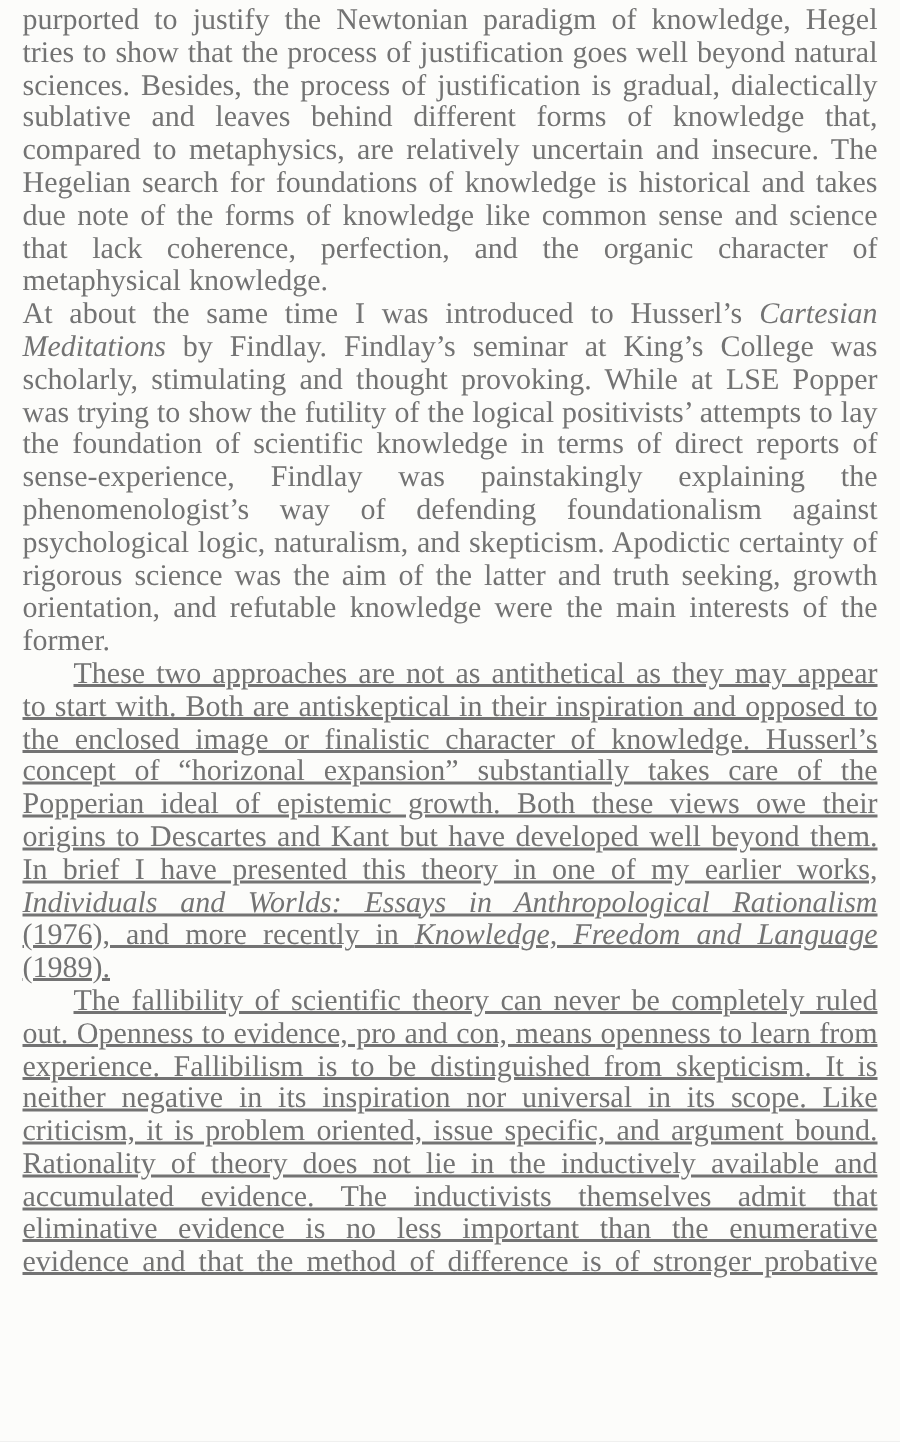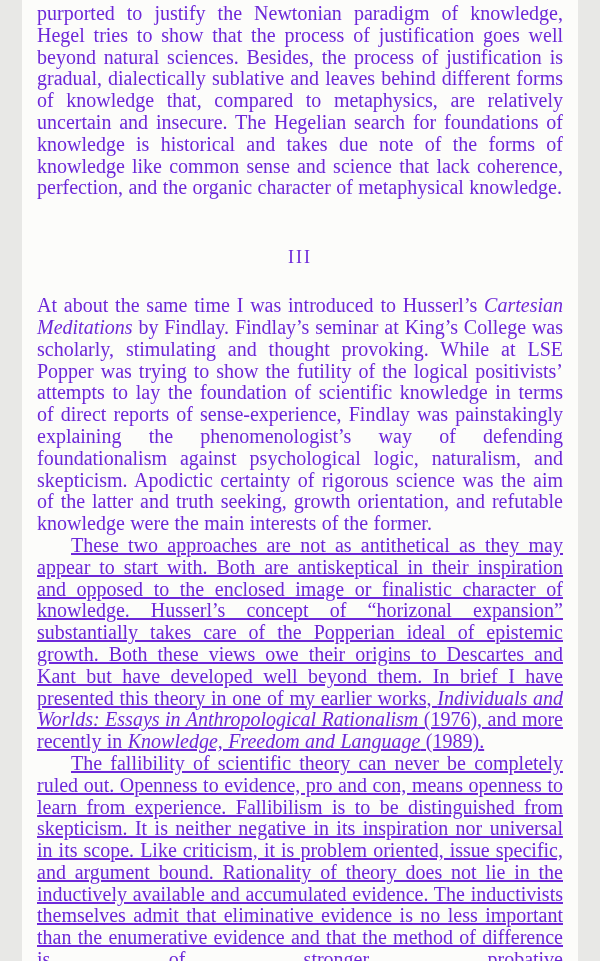--- a/index.html
+++ b/index.html
@@ -2,25 +2,25 @@
 <html lang="en"><head>
 <meta charset="utf-8">
 <style>
   html, body {
     margin: 0;
     padding: 0;
     background: #e8e8e6;
   }
   .page {
     position: relative;
-    width: 556px;
+    width: 600px;
     height: 961px;
     margin: 0 auto;
     background: #fcfcfa;
-    color: #6d28d9;
+    color: #737373;
     font-family: "Liberation Serif", "DejaVu Serif", serif;
     font-size: 20px;
     line-height: 21.8px;
     padding: 3px 15px 0 15px;
     box-sizing: border-box;
     overflow: hidden;
   }
   p.para {
     margin: 0;
     text-align: justify;
@@ -43,21 +43,20 @@
   }
   i { font-style: italic; }
 </style>
 </head>
 <body>
 
 <div class="page">
 
   <p class="para"><span>purported to justify the Newtonian paradigm of knowledge, Hegel tries to show that the process of justification goes well beyond natural sciences. Besides, the process of justification is gradual, dialectically sublative and leaves behind different forms of knowledge that, compared to metaphysics, are relatively uncertain and insecure. The Hegelian search for foundations of knowledge is historical and takes due note of the forms of knowledge like common sense and science that lack coherence, perfection, and the organic character of metaphysical knowledge.</span></p>
 
-  <div class="section-heading">III</div>
 
   <p class="para"><span>At about the same time I was introduced to Husserl’s </span><i>Cartesian Meditations</i><span> by Findlay. Findlay’s seminar at King’s College was scholarly, stimulating and thought provoking. While at LSE Popper was trying to show the futility of the logical positivists’ attempts to lay the foundation of scientific knowledge in terms of direct reports of sense-experience, Findlay was painstakingly explaining the phenomenologist’s way of defending foundationalism against psychological logic, naturalism, and skepticism. Apodictic certainty of rigorous science was the aim of the latter and truth seeking, growth orientation, and refutable knowledge were the main interests of the former.</span></p>
 
   <p class="para indent"><span>These two approaches are not as antithetical as they may appear to start with. Both are antiskeptical in their inspiration and opposed to the enclosed image or finalistic character of knowledge. Husserl’s concept of “horizonal expansion” substantially takes care of the Popperian ideal of epistemic growth. Both these views owe their origins to Descartes and Kant but have developed well beyond them. In brief I have presented this theory in one of my earlier works, </span><i>Individuals and Worlds: Essays in Anthropological Rationalism</i><span> (1976), and more recently in </span><i>Knowledge, Freedom and Language</i><span> (1989).</span></p>
 
   <p class="para indent continued-next-page"><span>The fallibility of scientific theory can never be completely ruled out. Openness to evidence, pro and con, means openness to learn from experience. Fallibilism is to be distinguished from skepticism. It is neither negative in its inspiration nor universal in its scope. Like criticism, it is problem oriented, issue specific, and argument bound. Rationality of theory does not lie in the inductively available and accumulated evidence. The inductivists themselves admit that eliminative evidence is no less important than the enumerative evidence and that the method of difference is of stronger probative</span></p>
 
 </div>
 
 </body></html>

